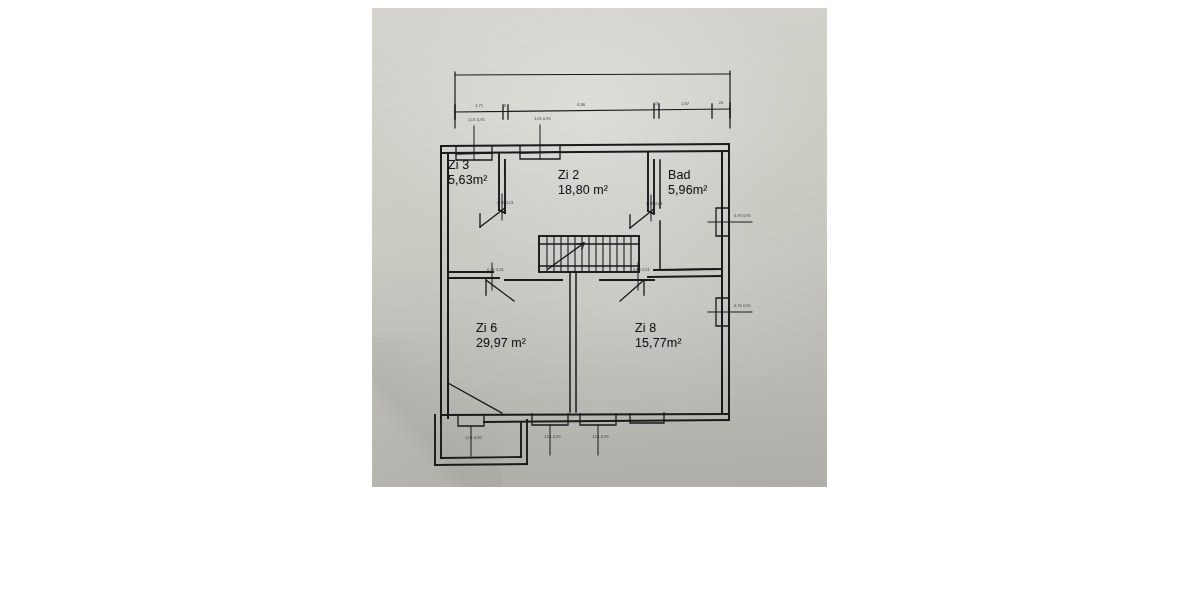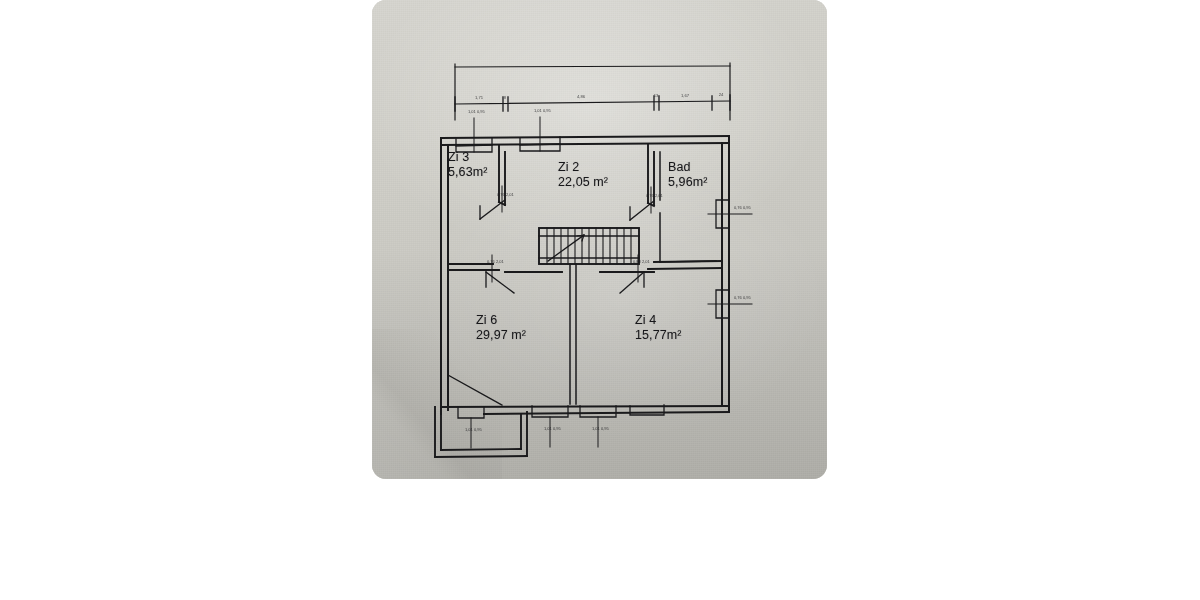--- a/index.html
+++ b/index.html
@@ -16,26 +16,25 @@
     position: relative;
     width: 1200px;
     height: 600px;
     background: #ffffff;
   }
 
   
   #photo {
     position: absolute;
     left: 372px;
-    top: 0px;
+    top: 8px;
     width: 455px;
     height: 479px;
     background: #c9c8c2;
     overflow: hidden;
-    border-radius: 14px;
   }
 
   
   #paper-light {
     position: absolute;
     inset: 0;
     background:
       radial-gradient(ellipse 70% 45% at 48% 22%, rgba(255,255,255,0.34) 0%, rgba(255,255,255,0.0) 72%),
       radial-gradient(ellipse 60% 40% at 55% 62%, rgba(255,255,255,0.18) 0%, rgba(255,255,255,0.0) 75%),
       linear-gradient(170deg, #d6d5cf 0%, #cecdc6 35%, #c6c5bf 64%, #bebdb7 100%);
@@ -299,35 +298,35 @@
       </g>
     </svg>
 
     <div class="room-label" style="left:76px; top:150px;">
       <span class="rl-name">Zi 3</span>
       <span class="rl-area">5,63m²</span>
     </div>
 
     <div class="room-label" style="left:186px; top:160px;">
       <span class="rl-name">Zi 2</span>
-      <span class="rl-area">22,05 m²</span>
+      <span class="rl-area">18,80 m²</span>
     </div>
 
     <div class="room-label" style="left:296px; top:160px;">
       <span class="rl-name">Bad</span>
       <span class="rl-area">5,96m²</span>
     </div>
 
     <div class="room-label" style="left:104px; top:313px;">
       <span class="rl-name">Zi 6</span>
       <span class="rl-area">29,97 m²</span>
     </div>
 
     <div class="room-label" style="left:263px; top:313px;">
-      <span class="rl-name">Zi 4</span>
+      <span class="rl-name">Zi 8</span>
       <span class="rl-area">15,77m²</span>
     </div>
 
     <div class="dim-text" style="left:107px; top:95px;">1,71</div>
     <div class="dim-text" style="left:133px; top:95px;">8</div>
     <div class="dim-text" style="left:209px; top:94px;">4,86</div>
     <div class="dim-text" style="left:284px; top:93px;">13</div>
     <div class="dim-text" style="left:313px; top:93px;">1,67</div>
     <div class="dim-text" style="left:349px; top:92px;">24</div>
 

